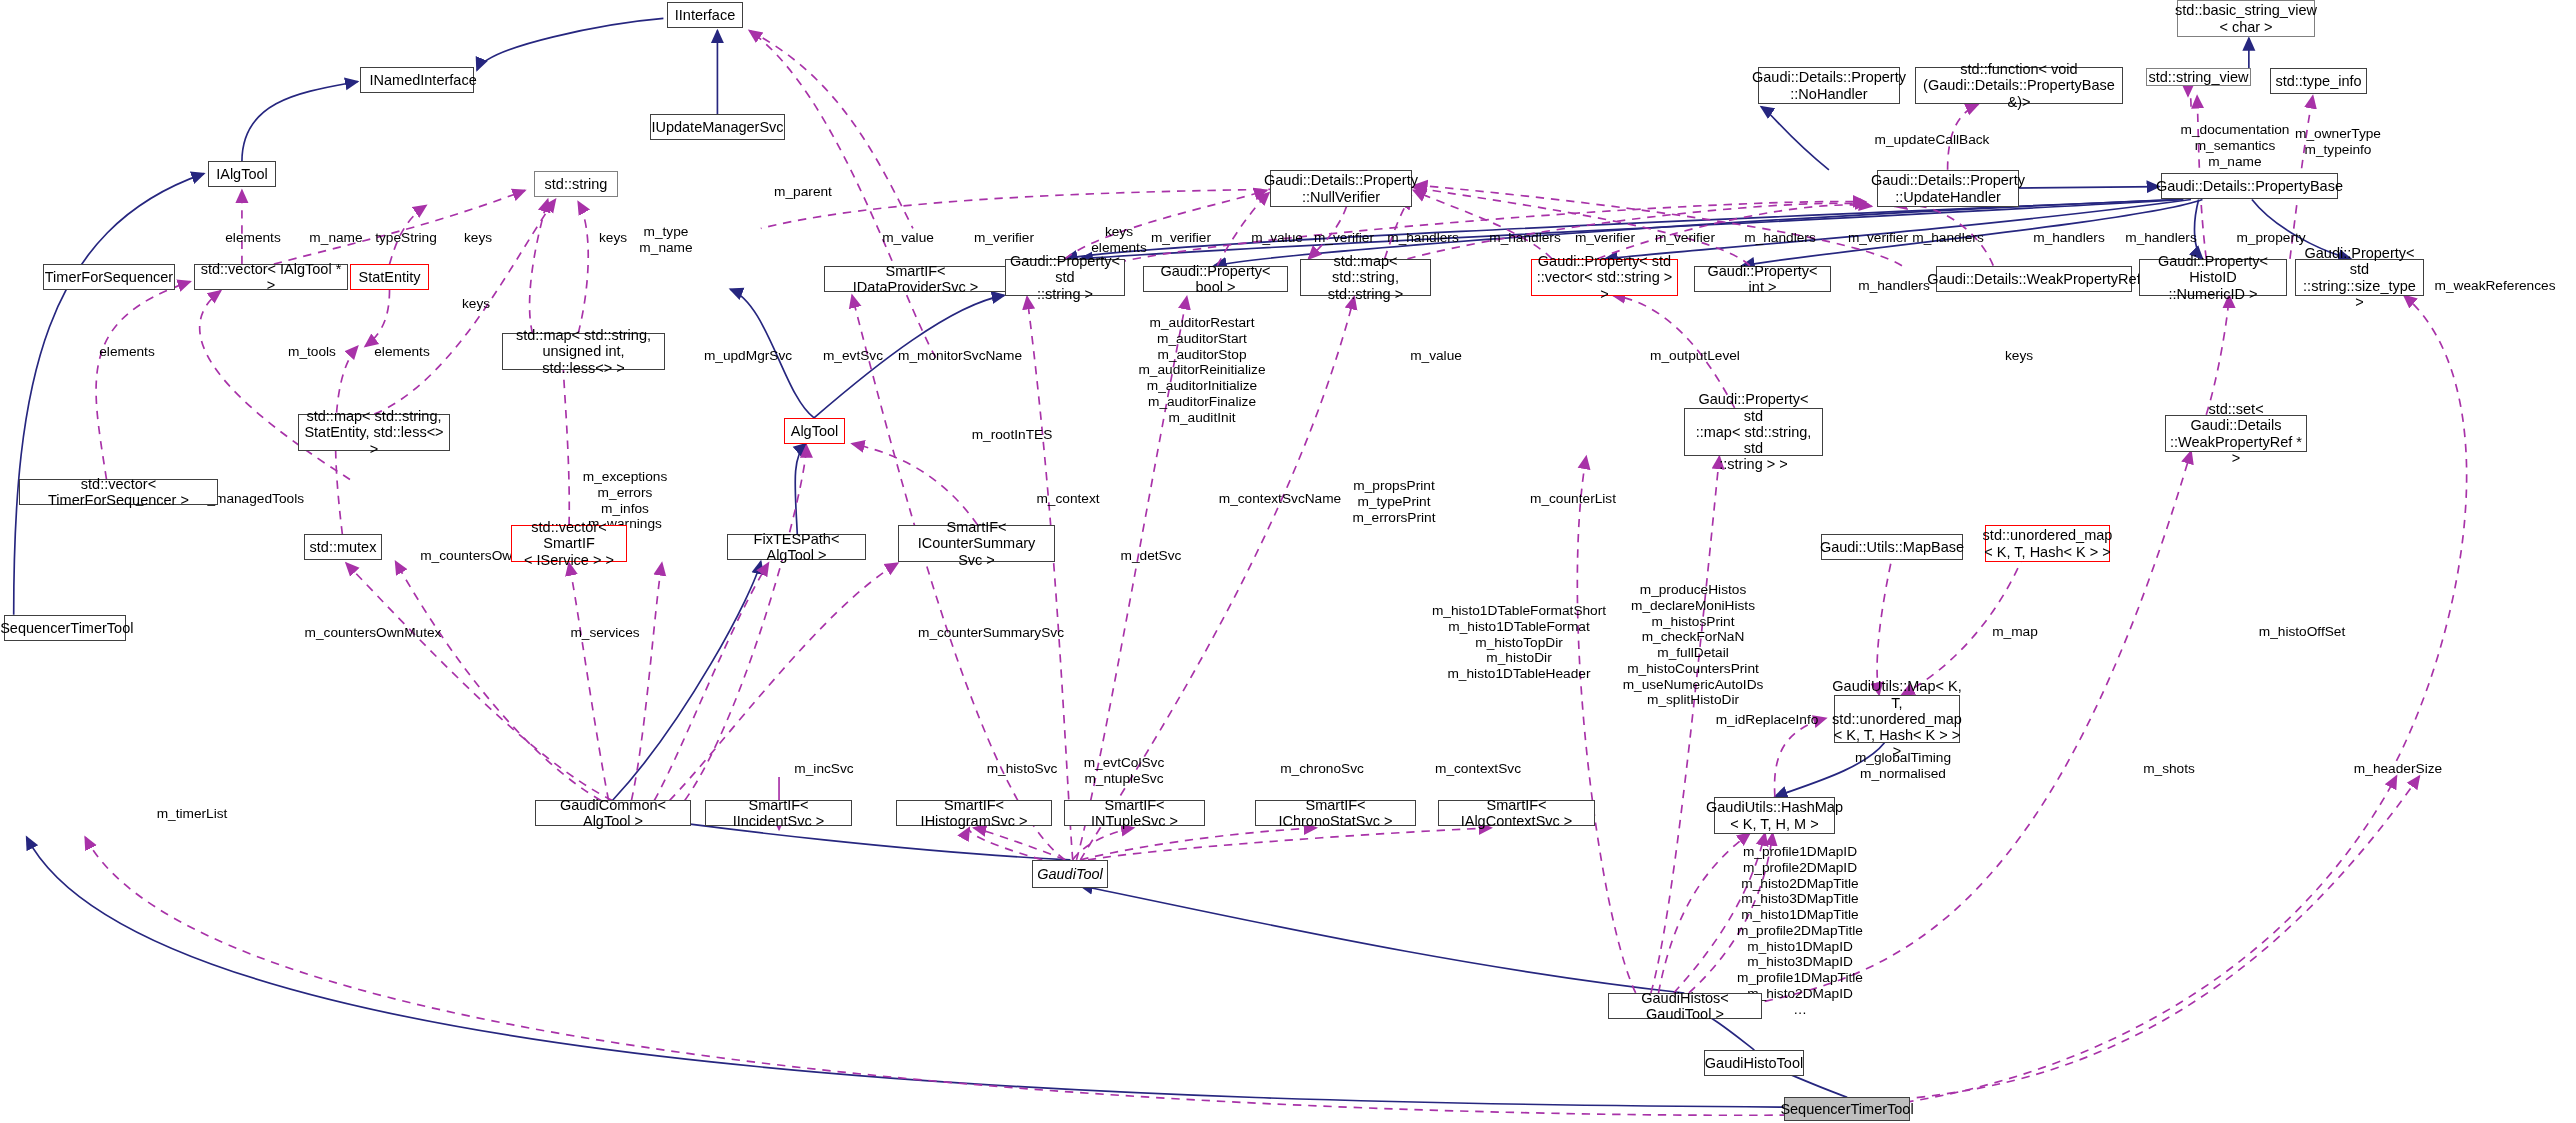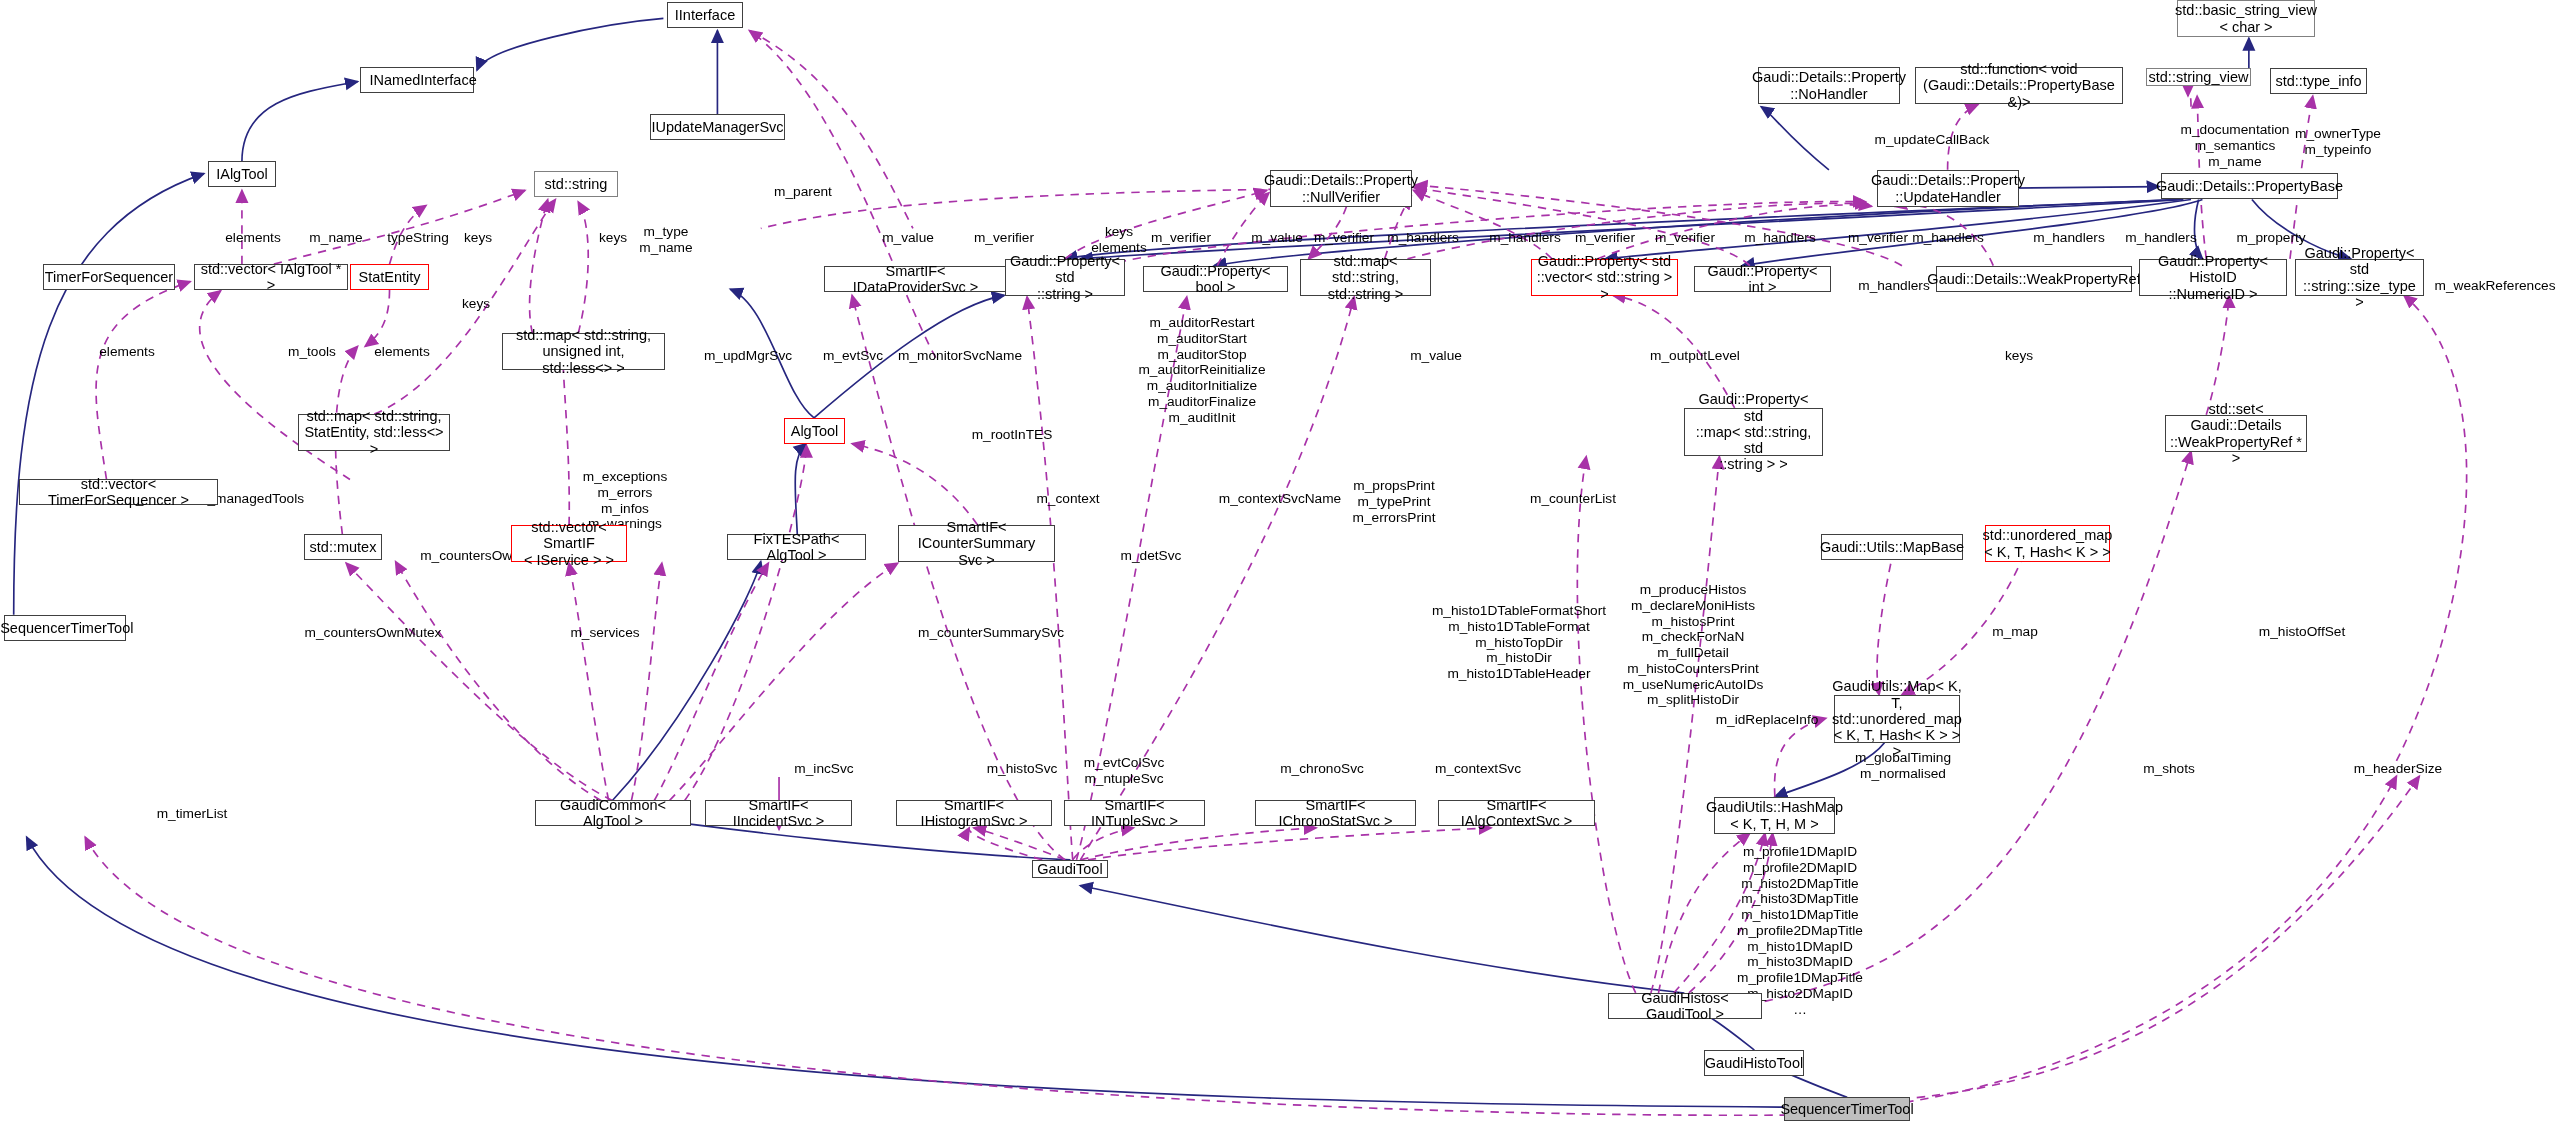--- a/index.html
+++ b/index.html
@@ -219,36 +219,36 @@
       <div class="node" style="left: 705px; top: 800px; width: 147px; height: 26px;">SmartIF&lt; IIncidentSvc &gt;</div>
       <div class="node" style="left: 896px; top: 800px; width: 156px; height: 26px;">SmartIF&lt; IHistogramSvc &gt;</div>
       <div class="node" style="left: 1064px; top: 800px; width: 141px; height: 26px;">SmartIF&lt; INTupleSvc &gt;</div>
       <div class="node" style="left: 1255px; top: 800px; width: 161px; height: 26px;">SmartIF&lt; IChronoStatSvc &gt;</div>
       <div class="node" style="left: 1430px; top: 800px; width: 157px; height: 26px; margin-left: 8px;">SmartIF&lt; IAlgContextSvc &gt;</div>
       <div class="node" style="left: 1834px; top: 695px; width: 126px; height: 48px;">GaudiUtils::Map&lt; K,
 T, std::unordered_map
 &lt; K, T, Hash&lt; K &gt; &gt; &gt;</div>
       <div class="node" style="left: 1714px; top: 797px; width: 121px; height: 37px;">GaudiUtils::HashMap
 &lt; K, T, H, M &gt;</div>
-      <div class="node" style="left: 1032px; top: 860px; width: 76px; height: 18px;">GaudiTool</div>
+      <div class="node" style="left: 1032px; top: 860px; width: 76px; height: 28px; font-style: italic;">GaudiTool</div>
       <div class="node" style="left: 1608px; top: 993px; width: 154px; height: 26px;">GaudiHistos&lt; GaudiTool &gt;</div>
       <div class="node" style="left: 1704px; top: 1050px; width: 100px; height: 26px;">GaudiHistoTool</div>
       <div class="node filled" style="left: 1784px; top: 1097px; width: 126px; height: 24px;">SequencerTimerTool</div>
     </div>
   <div id="labels">
       <div class="elabel" style="left: 803px; top: 184px;">m_parent</div>
       <div class="elabel" style="left: 2235px; top: 122px;">m_documentation
 m_semantics
 m_name</div>
       <div class="elabel" style="left: 2338px; top: 126px;">m_ownerType
 m_typeinfo</div>
       <div class="elabel" style="left: 1932px; top: 132px;">m_updateCallBack</div>
       <div class="elabel" style="left: 253px; top: 230px;">elements</div>
       <div class="elabel" style="left: 336px; top: 230px;">m_name</div>
-      <div class="elabel" style="left: 406px; top: 230px; margin-left: 12px;">typeString</div>
+      <div class="elabel" style="left: 406px; top: 230px;">typeString</div>
       <div class="elabel" style="left: 478px; top: 230px;">keys</div>
       <div class="elabel" style="left: 613px; top: 230px;">keys</div>
       <div class="elabel" style="left: 666px; top: 224px;">m_type
 m_name</div>
       <div class="elabel" style="left: 1004px; top: 230px;">m_verifier</div>
       <div class="elabel" style="left: 908px; top: 230px;">m_value</div>
       <div class="elabel" style="left: 1119px; top: 224px;">keys
 elements</div>
       <div class="elabel" style="left: 1181px; top: 230px;">m_verifier</div>
       <div class="elabel" style="left: 1277px; top: 230px;">m_value</div>

